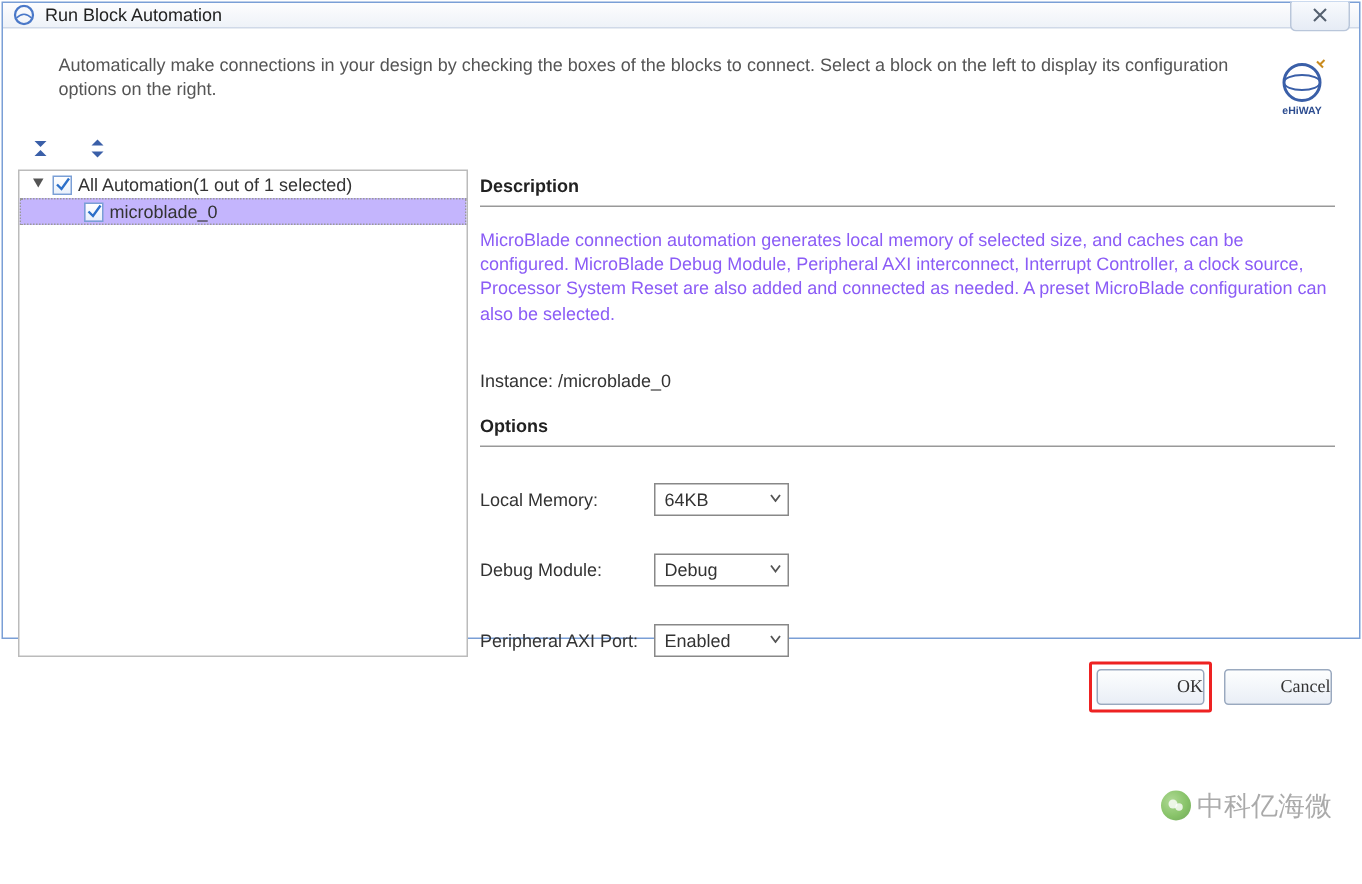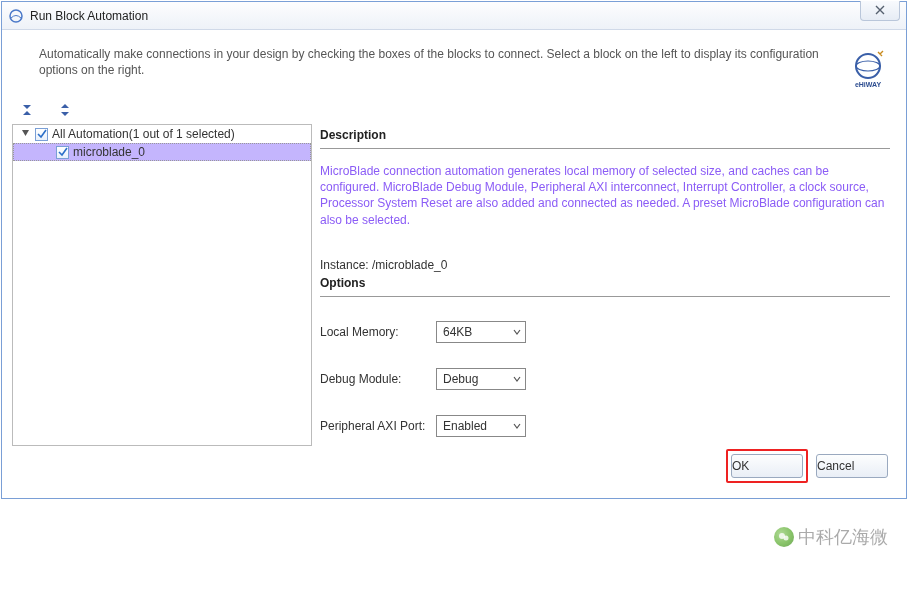--- a/index.html
+++ b/index.html
@@ -10,21 +10,21 @@
     background: #fff;
     color: #333;
     width: 908px;
     height: 589px;
     overflow: hidden;
     position: relative;
   }
   .window {
     border: 1px solid #7a9fd6;
     width: 906px;
-    height: 498px;
+    height: 425px;
     margin: 1px;
     background: #fff;
     display: flex;
     flex-direction: column;
   }
   .titlebar {
     height: 28px;
     background: linear-gradient(#fdfdfe, #eef2f8);
     border-bottom: 1px solid #d0d9e8;
     display: flex;
@@ -138,20 +138,21 @@
     height: 1px;
     background: #999;
     margin: 0 0 14px 0;
   }
   .desc-body {
     color: #8b5cf6;
     line-height: 1.35;
     margin-bottom: 30px;
   }
   .instance-line {
+    margin-bottom: 12px;
   }
   .options-grid {
     display: grid;
     grid-template-columns: 116px 90px;
     row-gap: 25px;
     align-items: center;
     margin-top: 10px;
   }
   .opt-label { color: #333; }
   .select-wrap {
@@ -174,22 +175,23 @@
     padding: 0 10px 4px 0;
   }
   .btn {
     min-width: 72px;
     height: 24px;
     border: 1px solid #9aa9bf;
     border-radius: 3px;
     background: linear-gradient(#fdfefe, #e9eef6);
     display: flex;
     align-items: center;
-    justify-content: flex-start;
-    cursor: pointer;
+    justify-content: flex-end;
+    cursor: pointer;
+    font-family: Liberation Serif, serif;
   }
   .ok-highlight {
     border: 2px solid #e22;
     padding: 3px;
     border-radius: 2px;
   }
   .watermark {
     position: absolute;
     right: 20px;
     bottom: 40px;

